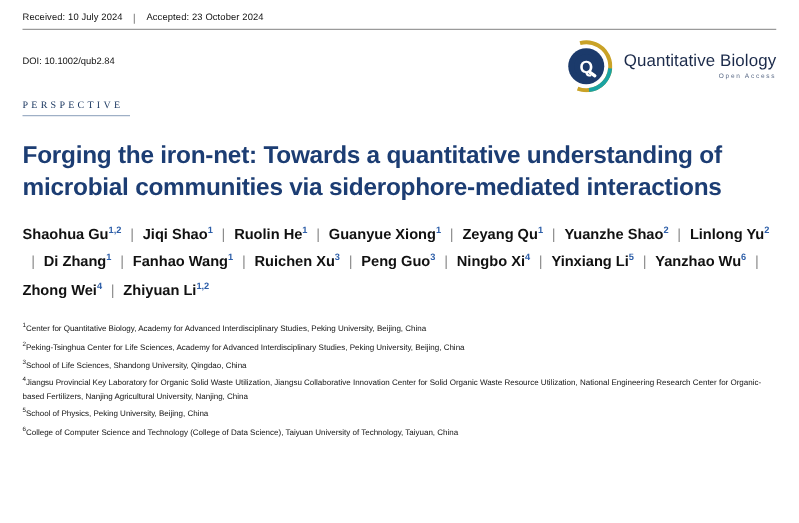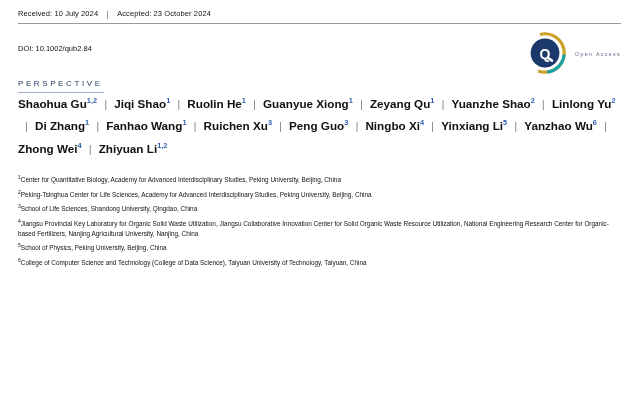--- a/index.html
+++ b/index.html
@@ -79,21 +79,21 @@
     font-size: 5.2px;
     color: #5a6a86;
     letter-spacing: 1.4px;
     text-align: right;
     margin-top: 3px;
   }
 
   
   .kicker {
     margin-top: 26px;
-    font-family: Liberation Sans, sans-serif;
+    font-family: Liberation Serif, serif;
     font-size: 8px;
     letter-spacing: 2.6px;
     color: #1f3b63;
   }
   .kicker-rule {
     margin-top: 4px;
     width: 86px;
     border-top: 1.6px solid #9fb0c6;
   }
 
@@ -173,27 +173,29 @@
       <svg width="42" height="42" viewBox="0 0 42 42" aria-hidden="true">
         <circle cx="21" cy="21" r="19.2" fill="none" stroke="#c9a227" stroke-width="3.2" stroke-dasharray="72 48" transform="rotate(-105 21 21)"></circle>
         <circle cx="21" cy="21" r="19.2" fill="none" stroke="#1aa3a3" stroke-width="3.2" stroke-dasharray="26 94" transform="rotate(5 21 21)"></circle>
         <circle cx="21" cy="21" r="14.4" fill="#1b3a6b"></circle>
         <path d="M21 11.4 a9.6 9.6 0 1 1 -0.01 0 z" fill="#1b3a6b"></path>
         <text x="21" y="26.5" text-anchor="middle" font-family="Liberation Sans, sans-serif" font-size="14" font-weight="bold" fill="#ffffff">Q</text>
         <rect x="23.5" y="24" width="7.5" height="2.6" rx="1.2" fill="#ffffff" transform="rotate(35 23.5 24)"></rect>
       </svg>
     </div>
     <div class="logo-text">
+      <div class="logo-title">Quantitative Biology</div>
       <div class="logo-sub">Open Access</div>
     </div>
   </div>
 
   <div class="kicker">PERSPECTIVE</div>
   <div class="kicker-rule"></div>
 
+  <h1 class="title">Forging the iron-net: Towards a quantitative understanding of microbial communities via siderophore-mediated interactions</h1>
 
   <div class="authors"><span class="author"><span>Shaohua Gu</span><sup>1,2</sup></span><span class="abar">|</span><span class="author"><span>Jiqi Shao</span><sup>1</sup></span><span class="abar">|</span><span class="author"><span>Ruolin He</span><sup>1</sup></span><span class="abar">|</span><span class="author"><span>Guanyue Xiong</span><sup>1</sup></span><span class="abar">|</span><span class="author"><span>Zeyang Qu</span><sup>1</sup></span><span class="abar">|</span><span class="author"><span>Yuanzhe Shao</span><sup>2</sup></span><span class="abar">|</span><span class="author"><span>Linlong Yu</span><sup>2</sup></span><span class="abar">|</span><span class="author"><span>Di Zhang</span><sup>1</sup></span><span class="abar">|</span><span class="author"><span>Fanhao Wang</span><sup>1</sup></span><span class="abar">|</span><span class="author"><span>Ruichen Xu</span><sup>3</sup></span><span class="abar">|</span><span class="author"><span>Peng Guo</span><sup>3</sup></span><span class="abar">|</span><span class="author"><span>Ningbo Xi</span><sup>4</sup></span><span class="abar">|</span><span class="author"><span>Yinxiang Li</span><sup>5</sup></span><span class="abar">|</span><span class="author"><span>Yanzhao Wu</span><sup>6</sup></span><span class="abar">|</span><span class="author"><span>Zhong Wei</span><sup>4</sup></span><span class="abar">|</span><span class="author"><span>Zhiyuan Li</span><sup>1,2</sup></span></div>
 
   <div class="affils">
       <div class="affil"><sup>1</sup><span>Center for Quantitative Biology, Academy for Advanced Interdisciplinary Studies, Peking University, Beijing, China</span></div>
       <div class="affil"><sup>2</sup><span>Peking-Tsinghua Center for Life Sciences, Academy for Advanced Interdisciplinary Studies, Peking University, Beijing, China</span></div>
       <div class="affil"><sup>3</sup><span>School of Life Sciences, Shandong University, Qingdao, China</span></div>
       <div class="affil"><sup>4</sup><span>Jiangsu Provincial Key Laboratory for Organic Solid Waste Utilization, Jiangsu Collaborative Innovation Center for Solid Organic Waste Resource Utilization, National Engineering Research Center for Organic-based Fertilizers, Nanjing Agricultural University, Nanjing, China</span></div>
       <div class="affil"><sup>5</sup><span>School of Physics, Peking University, Beijing, China</span></div>
       <div class="affil"><sup>6</sup><span>College of Computer Science and Technology (College of Data Science), Taiyuan University of Technology, Taiyuan, China</span></div>

